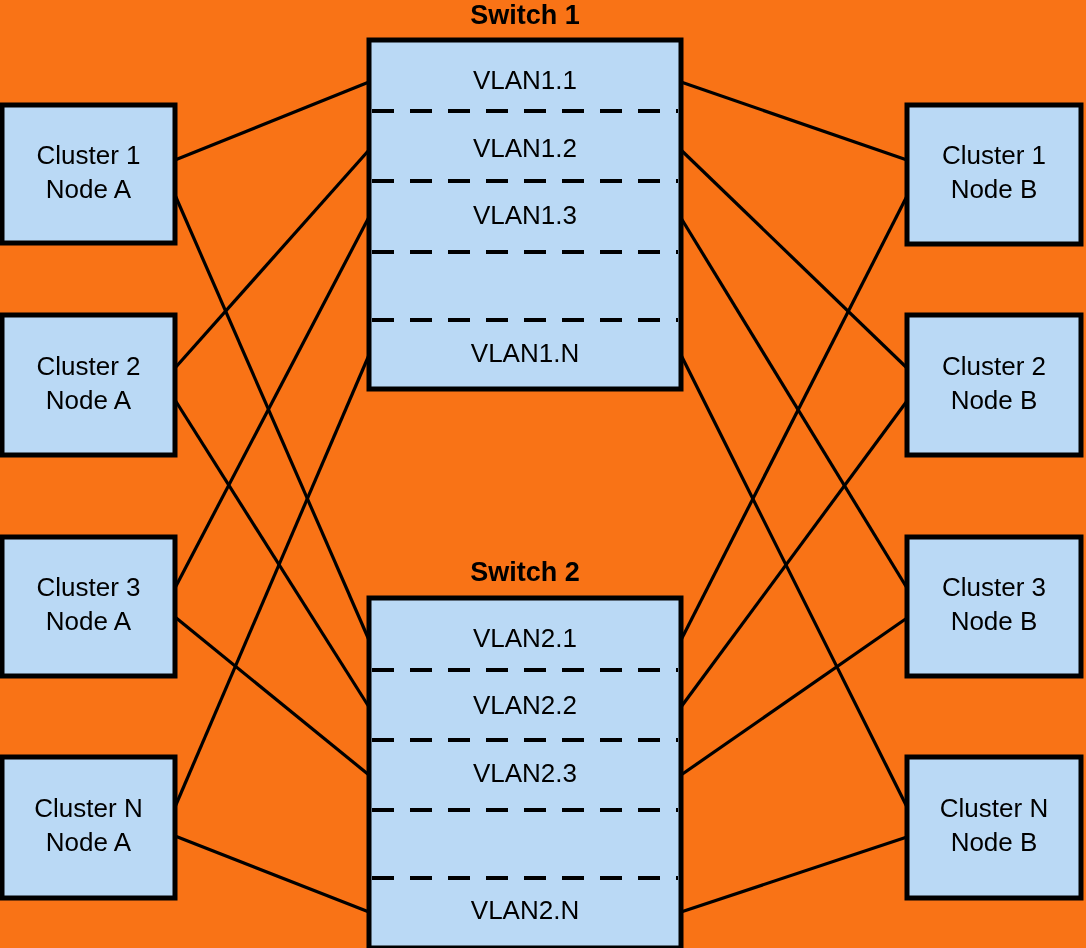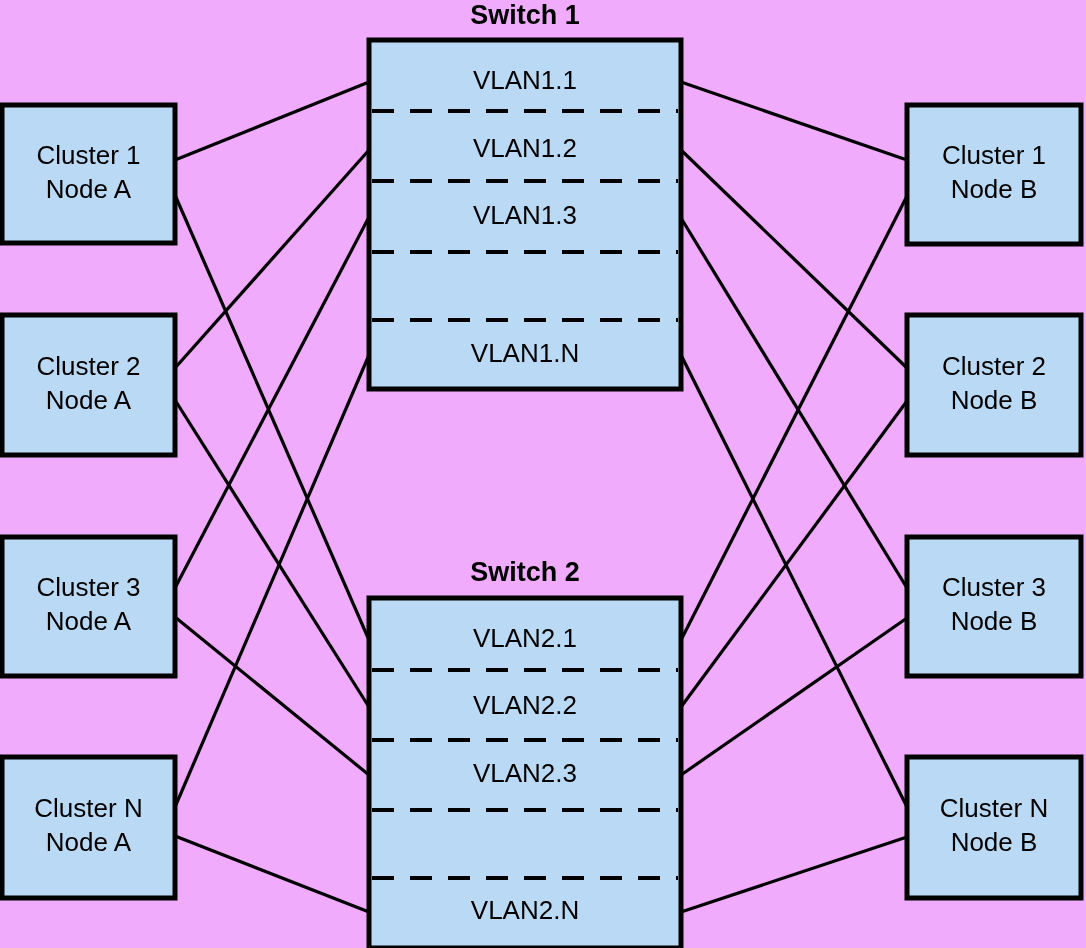--- a/index.html
+++ b/index.html
@@ -4,21 +4,21 @@
 <style>
   html, body {
     margin: 0;
     padding: 0;
     background: #ffffff;
   }
   #diagram-root {
     position: relative;
     width: 1086px;
     height: 948px;
-    background: #f0abfc;
+    background: #f97316;
     font-family: "Liberation Sans", sans-serif;
     overflow: hidden;
   }
   svg#diagram-svg {
     position: absolute;
     left: 0;
     top: 0;
     width: 1086px;
     height: 948px;
     display: block;

